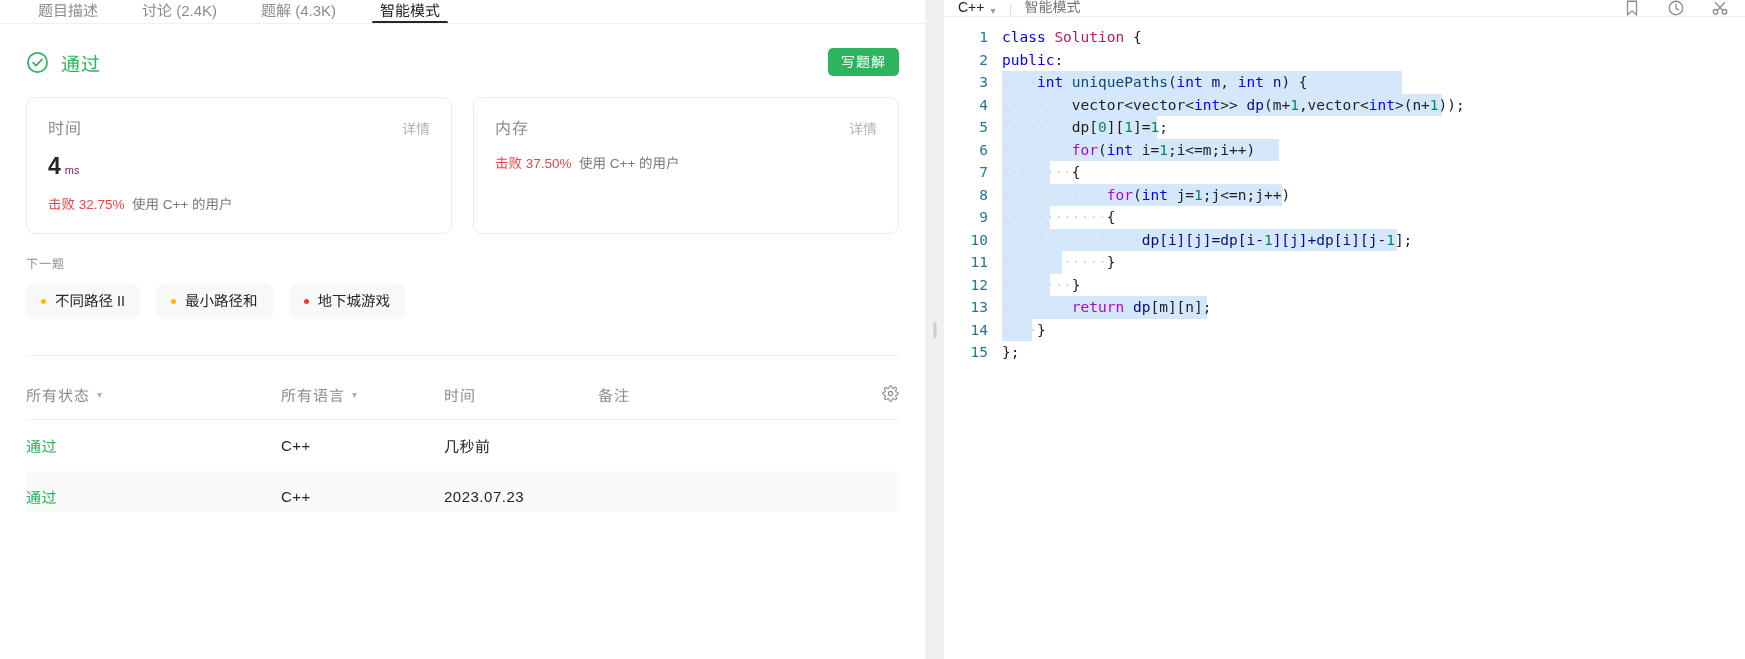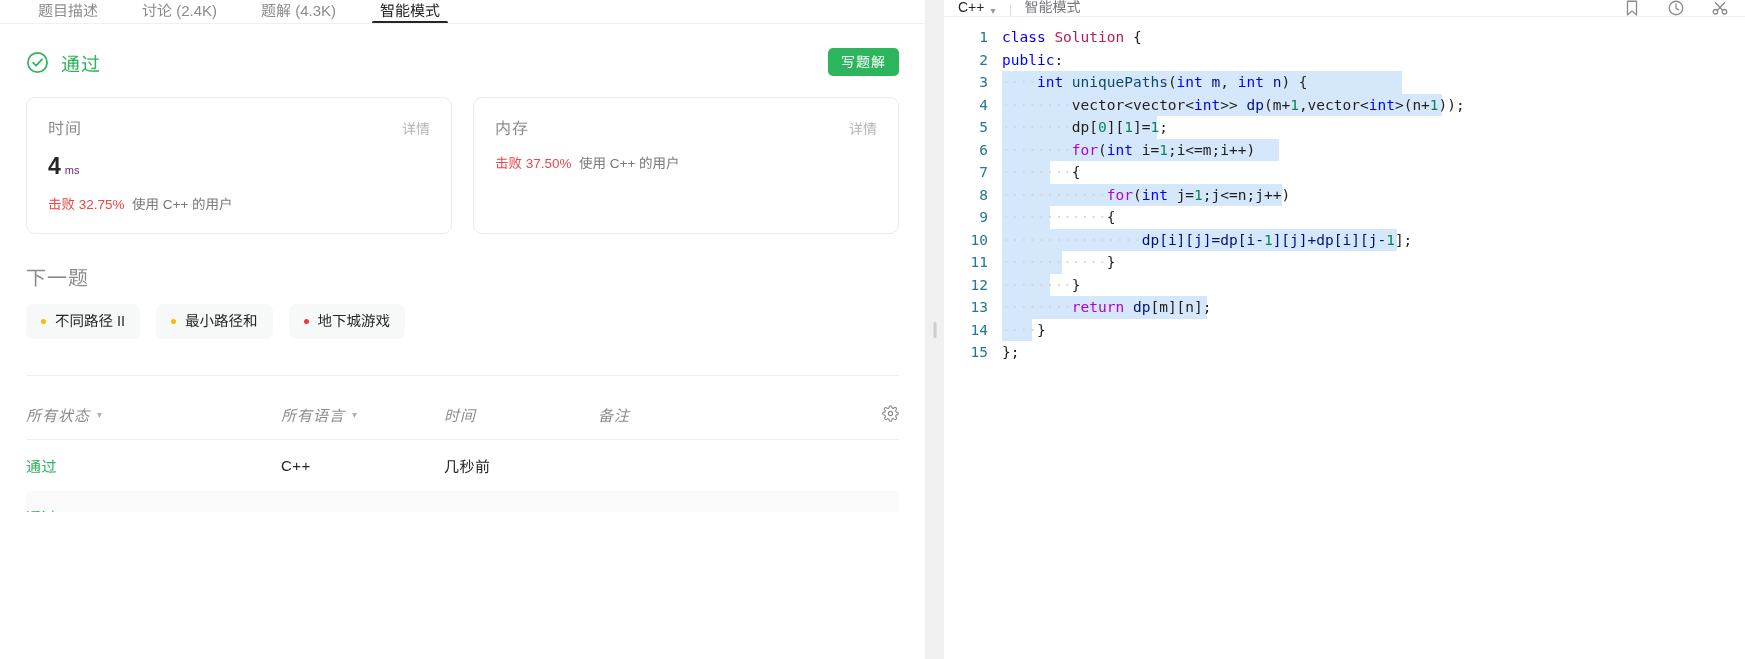--- a/index.html
+++ b/index.html
@@ -88,21 +88,21 @@
   }
   .card-head { display: flex; align-items: baseline; }
   .card-title { font-size: 16px; color: #3c3c4399; letter-spacing: 1px; }
   .card-detail { margin-left: auto; font-size: 14px; color: #3c3c4366; cursor: pointer; }
   .card-value { margin-top: 14px; font-size: 23px; font-weight: 700; color: #262626; }
   .card-unit { font-size: 11px; font-weight: 400; color: #701a75; margin-left: 4px; }
   .card-beat { margin-top: 13px; font-size: 13.5px; color: #3c3c43b3; }
   .card-beat .red { color: #ef4444; }
 
   
-  .section-label { font-size: 20px; color: #3c3c4399; margin-top: 28px; letter-spacing: 1px; }
+  .section-label { font-size: 12px; color: #3c3c4399; margin-top: 20px; letter-spacing: 1px; }
   .chip-row { display: flex; gap: 16px; margin-top: 13px; flex-wrap: wrap; }
   .chip {
     background: #f7f8f8;
     border-radius: 7px;
     padding: 9px 15px;
     font-size: 14.5px;
     color: #262626;
     display: inline-flex;
     align-items: center;
     cursor: pointer;
@@ -119,21 +119,21 @@
   .table { width: 100%; border-collapse: collapse; table-layout: fixed; }
   .table thead th {
     text-align: left;
     font-size: 15px;
     font-weight: 400;
     color: #3c3c4399;
     padding: 28px 0 14px 0;
     border-bottom: 1px solid #eeeeee;
     letter-spacing: 1px;
   }
-  .th-inner { display: flex; align-items: center; font-style: italic; }
+  .th-inner { display: flex; align-items: center; }
   .caret { margin-left: 7px; font-size: 10px; color: #b0b0b5; }
   .gear-cell { text-align: right !important; }
   .gear { display: inline-block; }
   .table tbody td {
     font-size: 15px;
     color: #262626;
     padding: 15px 0;
     border: none;
     letter-spacing: .5px;
   }

